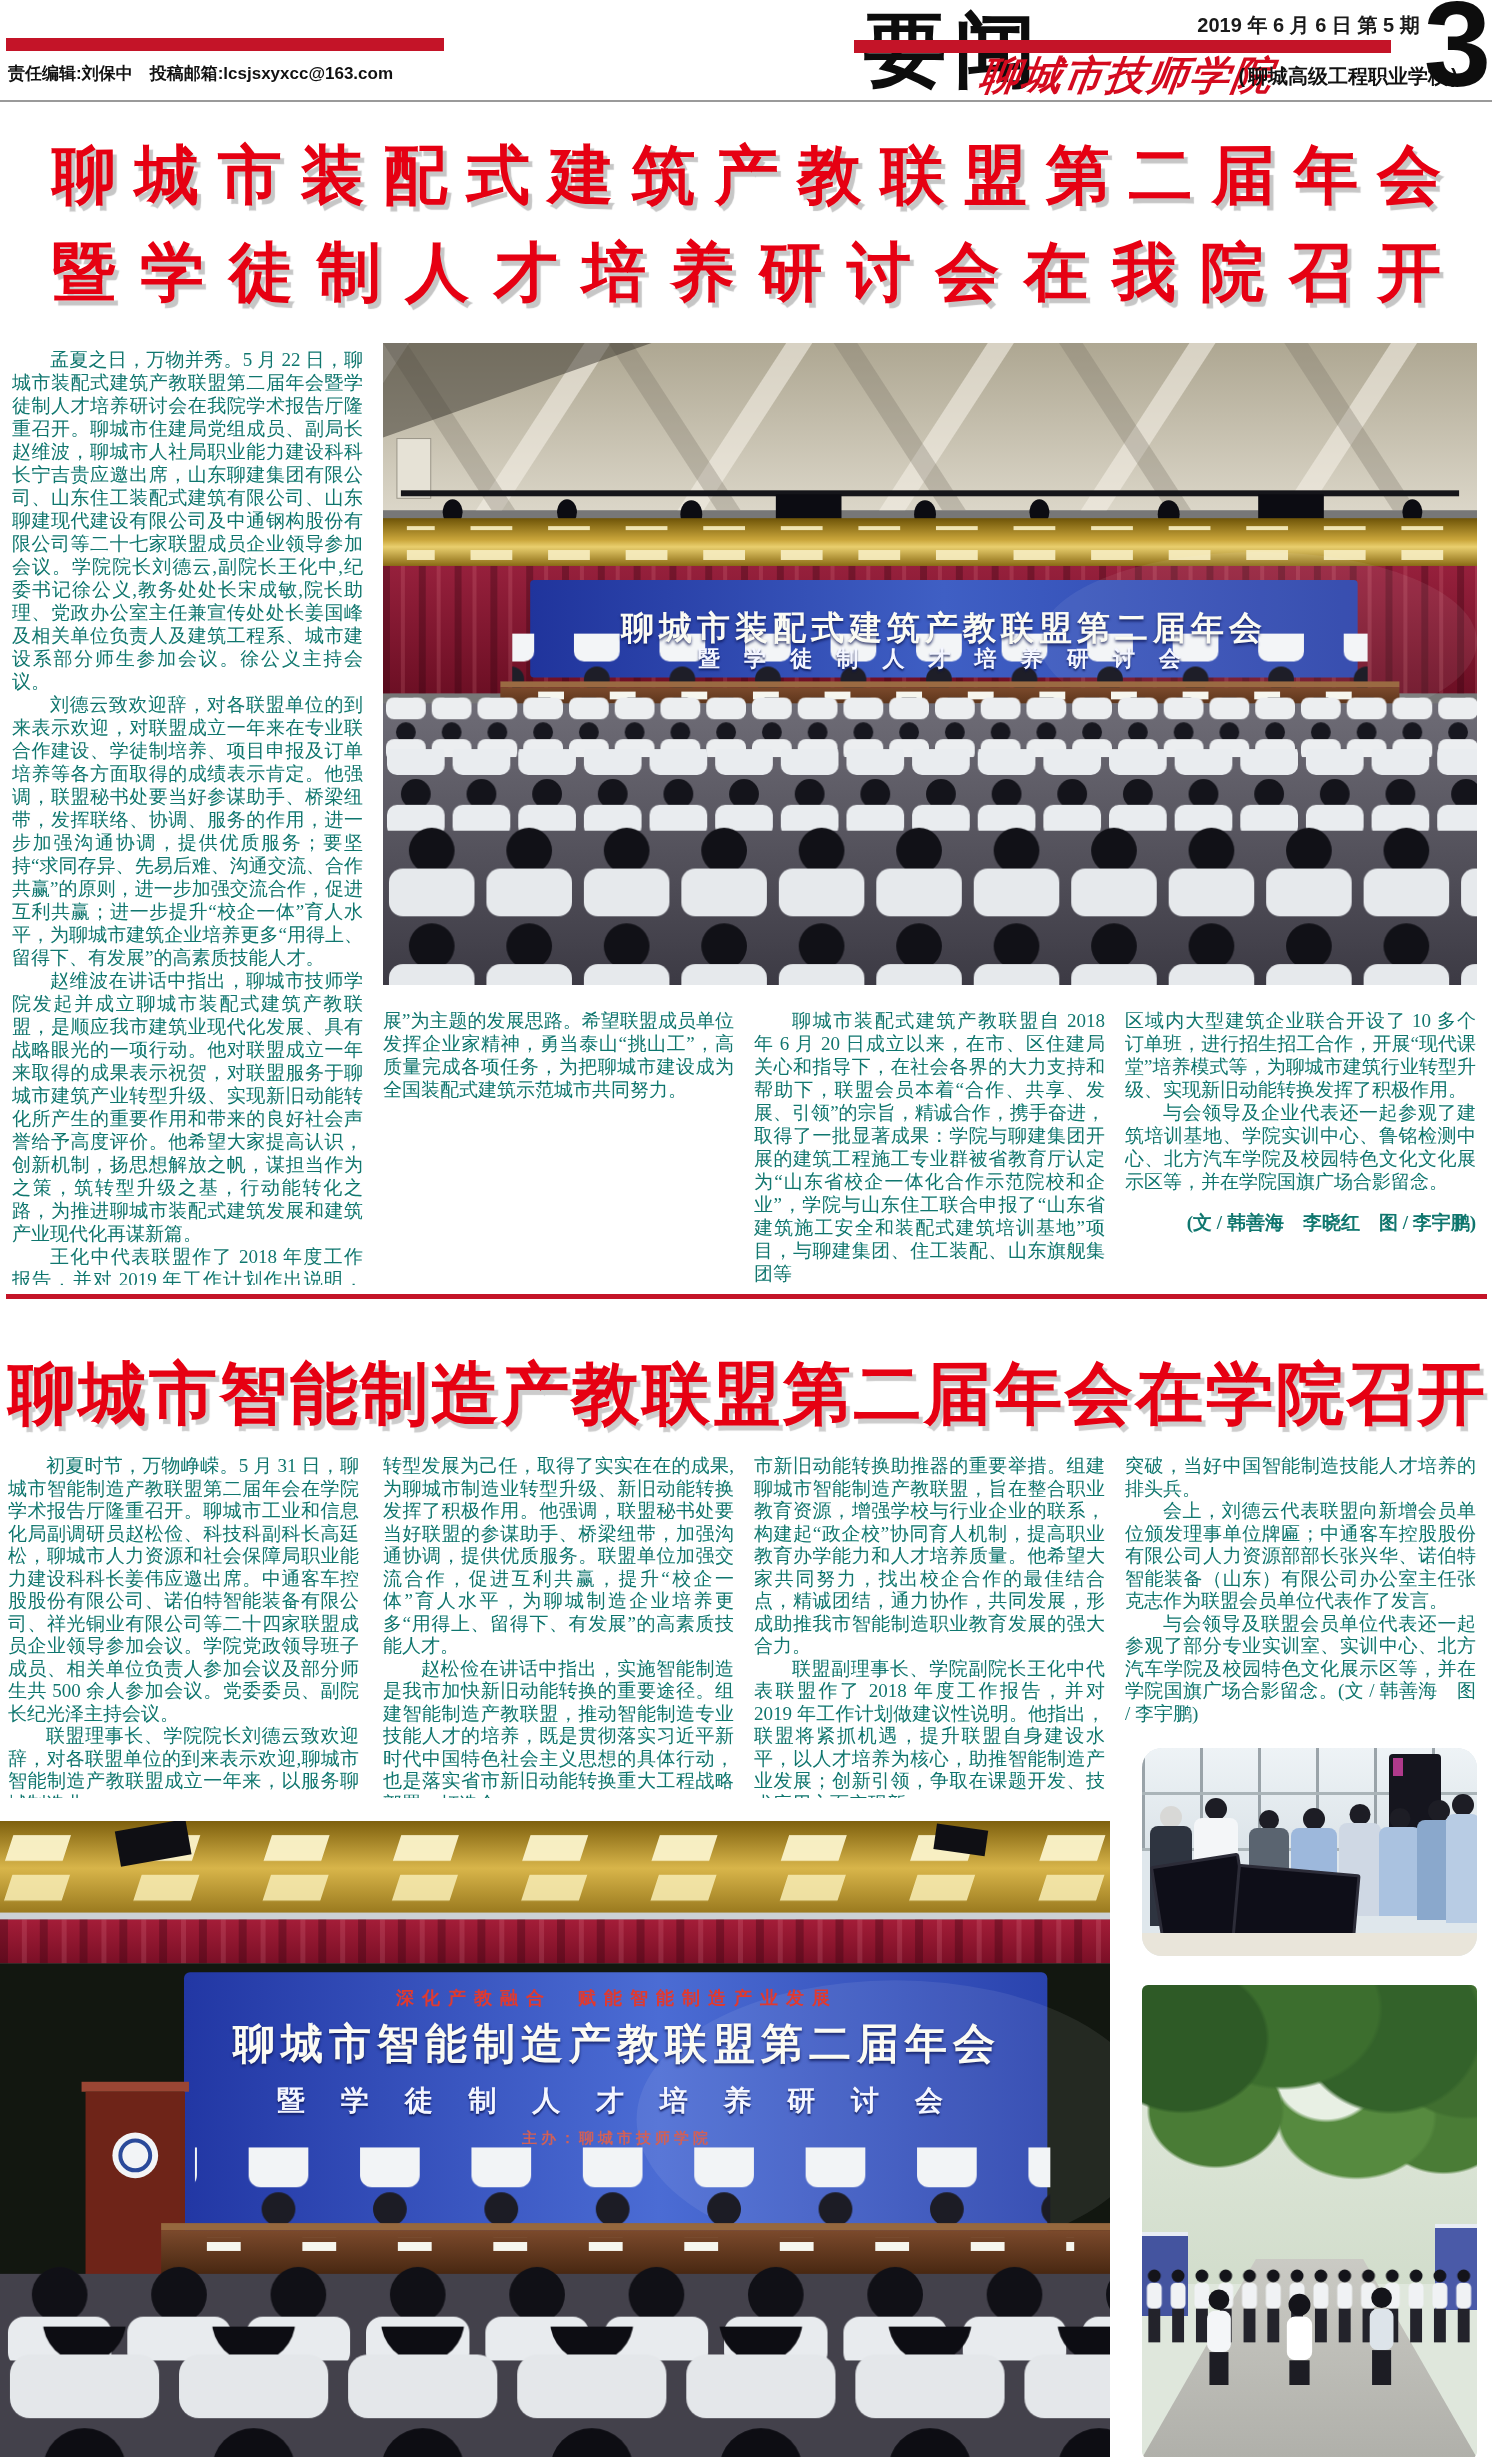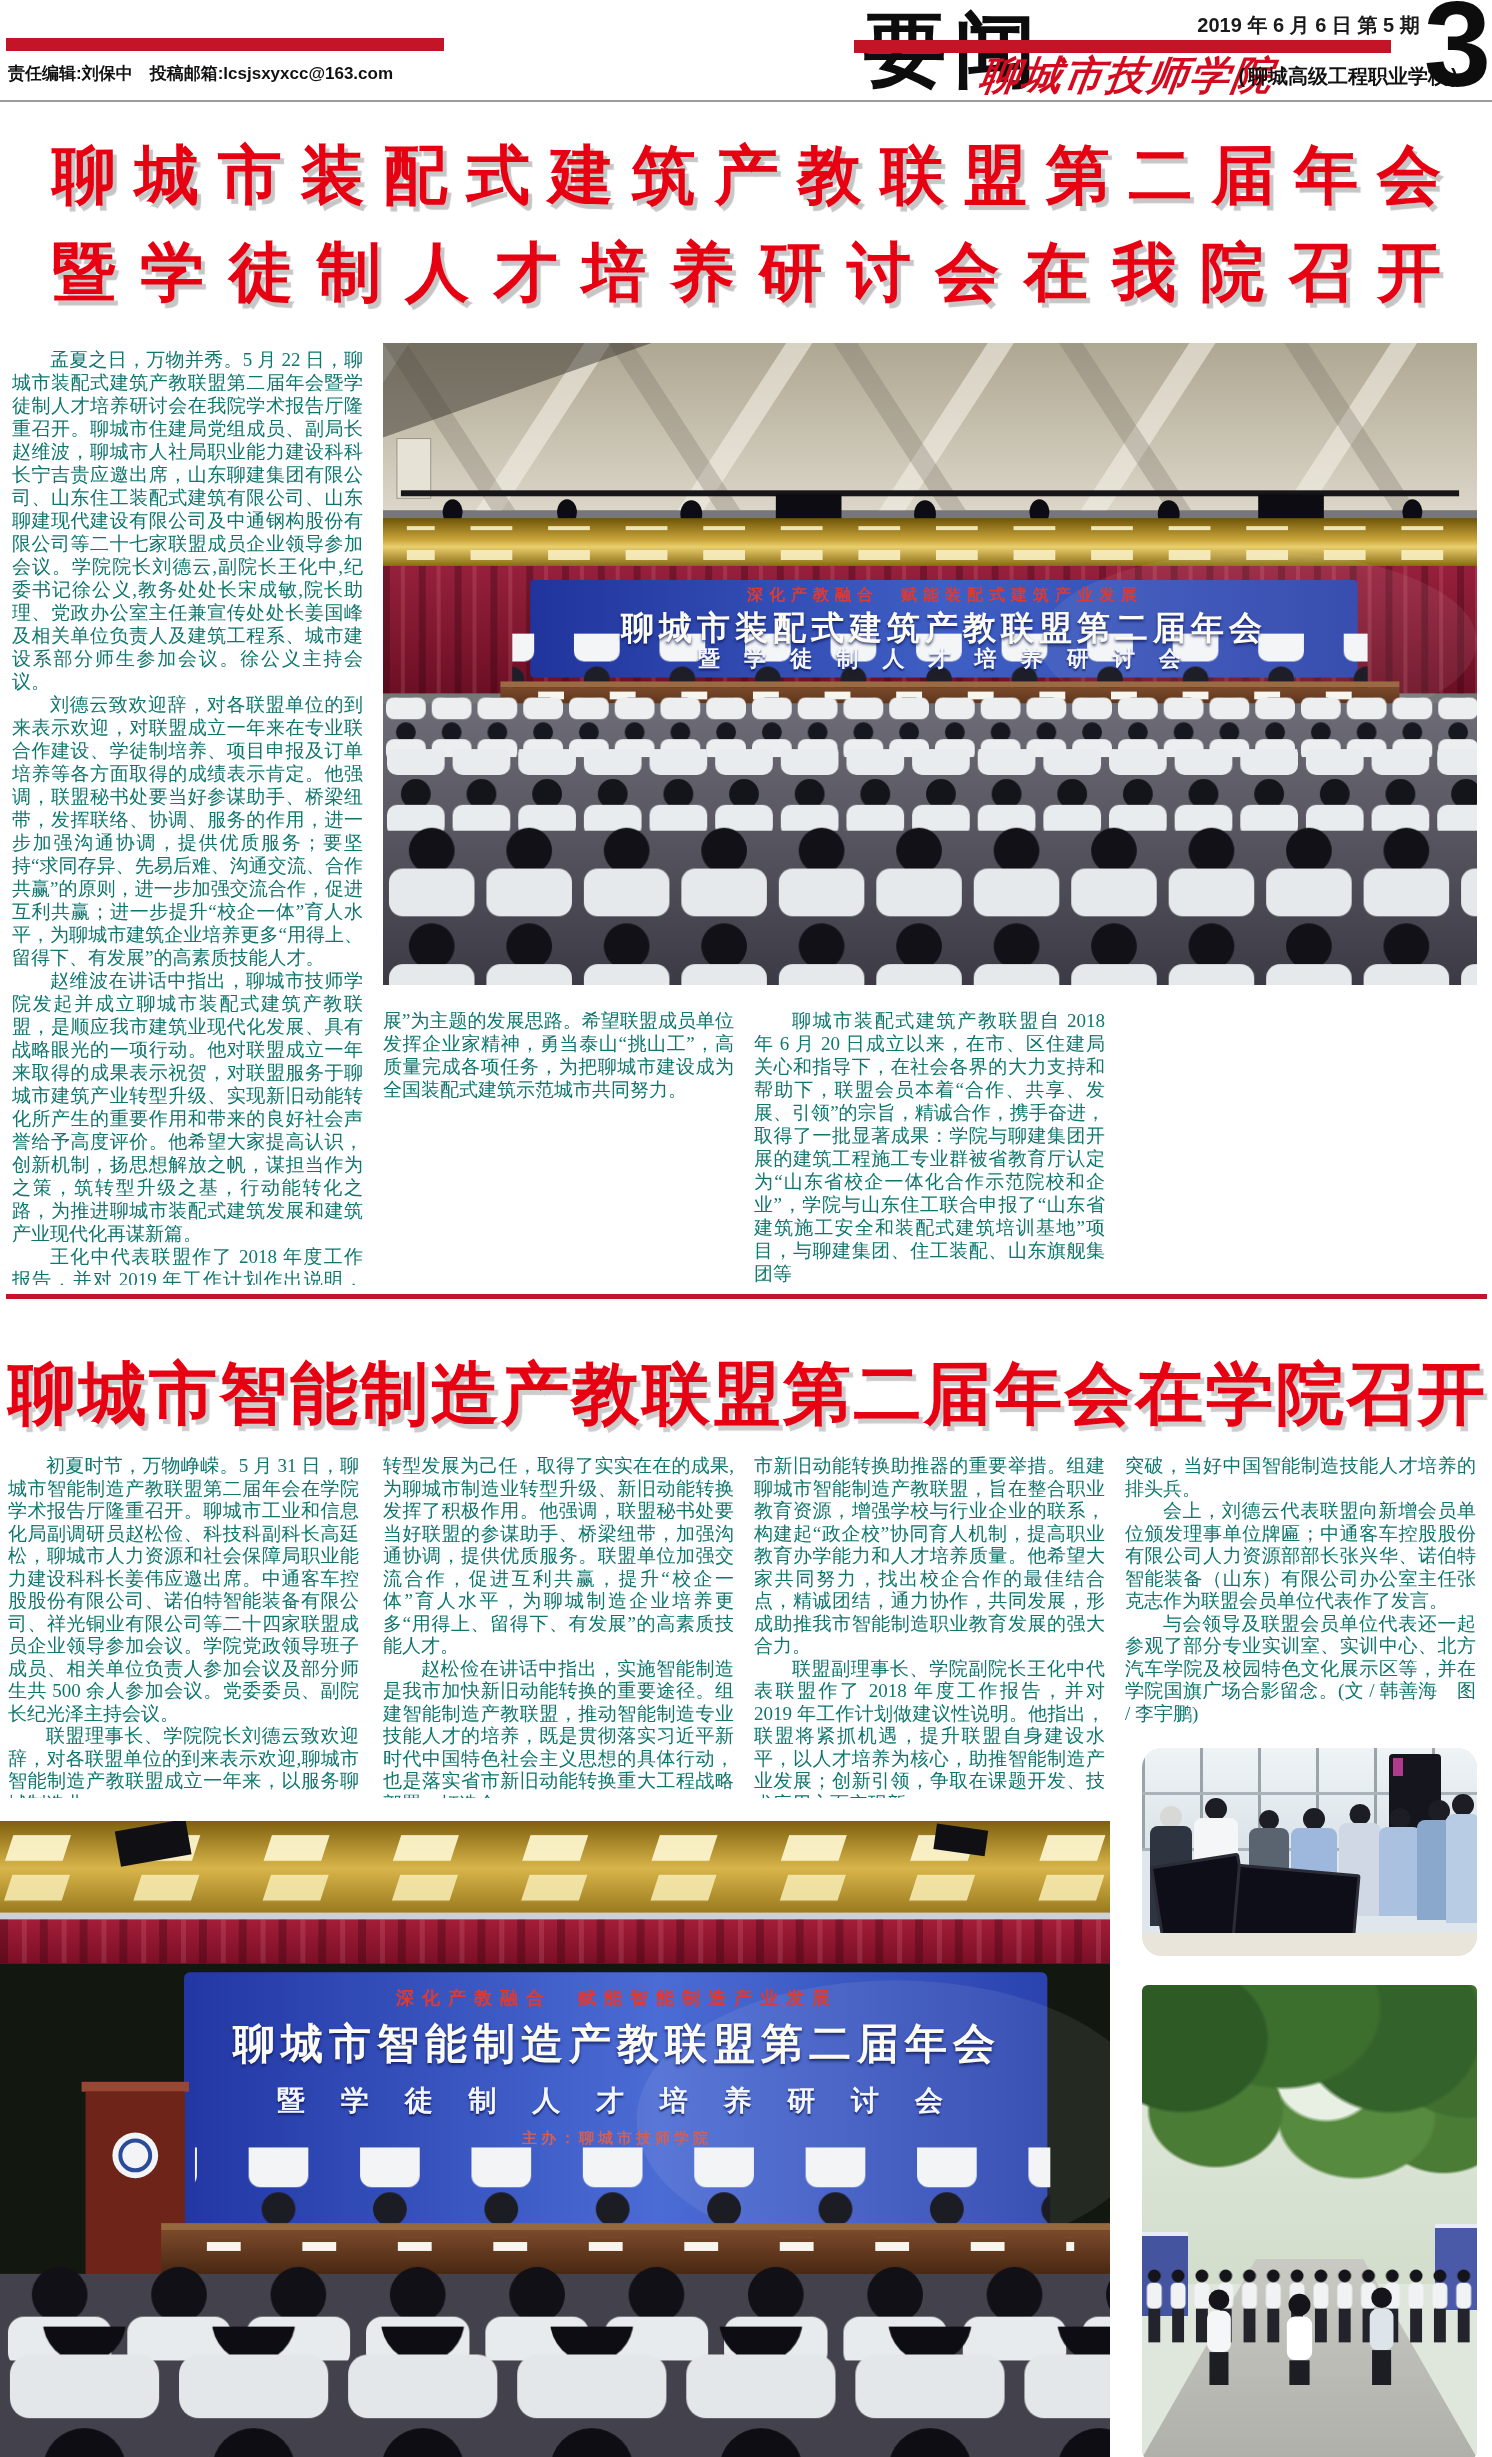--- a/index.html
+++ b/index.html
@@ -187,30 +187,34 @@
 
       <rect x="118" y="340" width="904" height="6" fill="#9a6a42"></rect>
       <rect x="118" y="346" width="904" height="28" fill="url(#p1tab)"></rect>
       <rect x="150" y="350" width="830" height="12" fill="url(#p1np)"></rect>
 
       <rect x="0" y="362" width="1100" height="283" fill="url(#p1aud)"></rect>
       <rect x="0" y="356" width="1100" height="60" fill="url(#p1cS)"></rect>
       <rect x="-16" y="408" width="1132" height="82" fill="url(#p1cM)"></rect>
       <rect x="0" y="482" width="1100" height="163" fill="url(#p1cL)"></rect>
     </svg>
-    <div class="ph-text ph-slogan" style="left:169px;top:242px;width:786px;font-size:16px;letter-spacing:6px;">深化产教融合　赋能装配式建筑产业发展</div>
     <div class="ph-text ph-main" style="left:157px;top:263px;width:808px;font-size:33px;letter-spacing:5px;">聊城市装配式建筑产教联盟第二届年会</div>
     <div class="ph-text ph-sub" style="left:157px;top:301px;width:808px;font-size:22px;letter-spacing:9px;">暨 学 徒 制 人 才 培 养 研 讨 会</div>
   </div>
 
   <div class="col a1col" style="left:383px;top:1009px;height:276px;">
     <p style="text-indent:0;">展”为主题的发展思路。希望联盟成员单位发挥企业家精神，勇当泰山“挑山工”，高质量完成各项任务，为把聊城市建设成为全国装配式建筑示范城市共同努力。</p>
   </div>
   <div class="col a1col" style="left:754px;top:1009px;height:276px;">
     <p>聊城市装配式建筑产教联盟自 2018 年 6 月 20 日成立以来，在市、区住建局关心和指导下，在社会各界的大力支持和帮助下，联盟会员本着“合作、共享、发展、引领”的宗旨，精诚合作，携手奋进，取得了一批显著成果：学院与聊建集团开展的建筑工程施工专业群被省教育厅认定为“山东省校企一体化合作示范院校和企业”，学院与山东住工联合申报了“山东省建筑施工安全和装配式建筑培训基地”项目，与聊建集团、住工装配、山东旗舰集团等</p>
+  </div>
+  <div class="col a1col" style="left:1125px;top:1009px;height:276px;">
+    <p style="text-indent:0;">区域内大型建筑企业联合开设了 10 多个订单班，进行招生招工合作，开展“现代课堂”培养模式等，为聊城市建筑行业转型升级、实现新旧动能转换发挥了积极作用。</p>
+    <p>与会领导及企业代表还一起参观了建筑培训基地、学院实训中心、鲁铭检测中心、北方汽车学院及校园特色文化文化展示区等，并在学院国旗广场合影留念。</p>
+    <p class="byline">(文 / 韩善海　李晓红　图 / 李宇鹏)</p>
   </div>
 
   <div id="red-divider"></div>
   <div class="headline2">聊城市智能制造产教联盟第二届年会在学院召开</div>
 
   <div class="col a2col" style="left:8px;top:1455px;height:343px;">
     <p>初夏时节，万物峥嵘。5 月 31 日，聊城市智能制造产教联盟第二届年会在学院学术报告厅隆重召开。聊城市工业和信息化局副调研员赵松俭、科技科副科长高廷松，聊城市人力资源和社会保障局职业能力建设科科长姜伟应邀出席。中通客车控股股份有限公司、诺伯特智能装备有限公司、祥光铜业有限公司等二十四家联盟成员企业领导参加会议。学院党政领导班子成员、相关单位负责人参加会议及部分师生共 500 余人参加会议。党委委员、副院长纪光泽主持会议。</p>
     <p>联盟理事长、学院院长刘德云致欢迎辞，对各联盟单位的到来表示欢迎,聊城市智能制造产教联盟成立一年来，以服务聊城制造业</p>
   </div>
   <div class="col a2col" style="left:383px;top:1455px;height:343px;">

